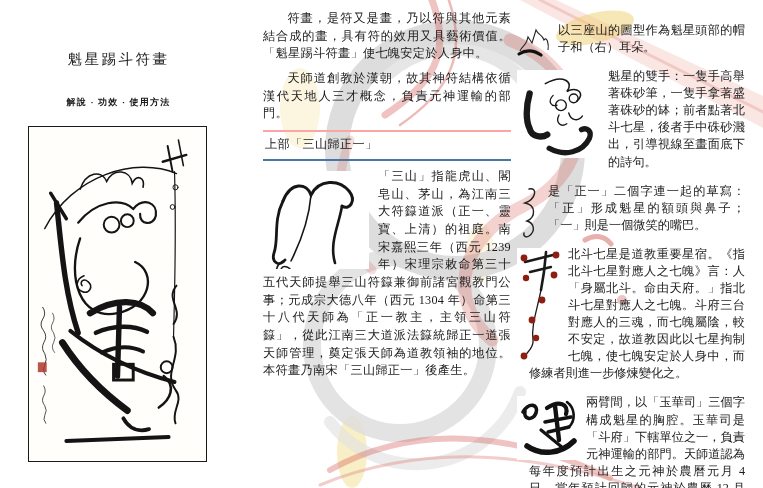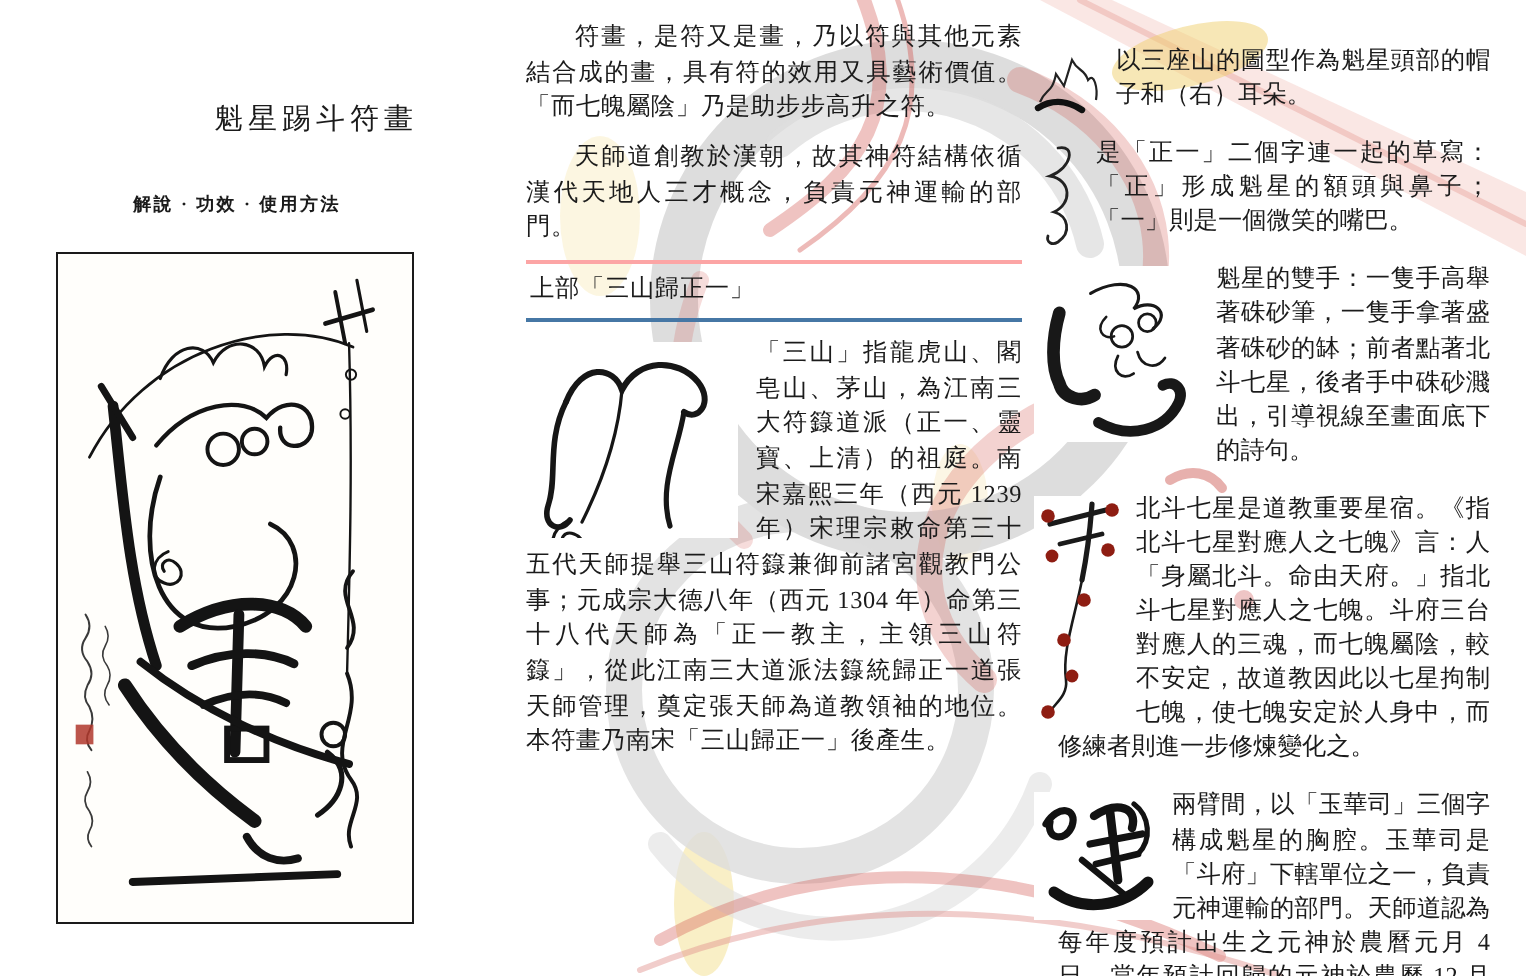--- a/index.html
+++ b/index.html
@@ -5,21 +5,21 @@
   html,body{margin:0;padding:0;background:#888;}
   .page{
     position:relative;width:763px;height:488px;background:#ffffff;overflow:hidden;
     font-family:"Liberation Serif","DejaVu Serif",serif;color:#1b1b1b;
     margin:0 auto;
   }
   .wm{position:absolute;left:0;top:0;pointer-events:none;}
 
   
   .doc-title{position:absolute;left:28px;top:50px;width:181px;margin:0;
-    font-size:14.5px;font-weight:normal;letter-spacing:2.5px;text-align:right;}
+    font-size:14.5px;font-weight:normal;letter-spacing:2.5px;text-align:center;}
   .doc-subtitle{position:absolute;left:24px;top:96px;width:189px;margin:0;
     font-size:9px;font-weight:bold;letter-spacing:1.2px;text-align:center;}
   .painting-frame{position:absolute;left:28px;top:126px;width:179px;height:336px;
     border:1.5px solid #1a1a1a;background:#fffefb;box-sizing:border-box;}
   .painting-frame svg{display:block;}
 
   
   .col-mid{position:absolute;left:263px;top:10px;width:248px;
     font-size:12.2px;line-height:1.45;text-align:justify;letter-spacing:0.3px;}
   .col-mid p.body-par{margin:0 0 7px;text-indent:2em;}
@@ -103,21 +103,21 @@
       <g stroke="#3a3a3a" fill="none" stroke-linecap="round">
         <path d="M14,182 q4,6 0,12 q-4,6 1,12 q4,6 0,12 q-3,6 1,11 q3,6 0,12 q-3,5 1,10" stroke-width="1"></path>
         <path d="M24,188 q3,5 0,10 q-3,5 1,10 q3,5 0,10 q-3,5 1,10" stroke-width="0.8"></path>
         <path d="M15,262 q3,5 0,10 q-3,5 1,10 q3,5 0,10 q-2,4 1,8" stroke-width="0.9"></path>
       </g>
       <rect x="9" y="238" width="9" height="10" fill="#b0372b" opacity="0.85"></rect>
     </svg>
   </div>
 
   <div class="col-mid">
-    <p class="body-par">符畫，是符又是畫，乃以符與其他元素結合成的畫，具有符的效用又具藝術價值。「而七魄屬陰」乃是助步步高升之符。</p>
+    <p class="body-par">符畫，是符又是畫，乃以符與其他元素結合成的畫，具有符的效用又具藝術價值。「魁星踢斗符畫」使七魄安定於人身中。</p>
     <p class="body-par">天師道創教於漢朝，故其神符結構依循漢代天地人三才概念，負責元神運輸的部門。</p>
 
     <div class="section-heading">上部「三山歸正一」</div>
 
     <div class="section-body">
       <div class="sketch-box">
         <svg width="106" height="98" viewBox="0 0 106 98">
           <g stroke="#161616" fill="none" stroke-linecap="round">
             <path d="M20,30 C28,10 44,12 48,24 C56,8 76,8 86,20 C94,30 86,40 79,35" stroke-width="3"></path>
             <path d="M20,30 C10,50 16,68 11,82 C8,92 17,96 22,89" stroke-width="2.8"></path>
@@ -134,46 +134,46 @@
   <div class="col-right">
 
     <div class="ritem">
       <span class="ricon" style="width:34px;height:36px;">
         <svg width="34" height="36" viewBox="0 0 34 36">
           <path d="M3,27 C6,20 9,23 11,13 L15,19 L19,6 C22,12 25,10 27,16 C30,12 32,20 31,26" stroke="#222" stroke-width="1.1" fill="none"></path>
           <path d="M2,30 C10,25 18,27 24,31" stroke="#111" stroke-width="3.2" fill="none" stroke-linecap="round"></path>
         </svg>
       </span>
       <p>以三座山的圖型作為魁星頭部的帽子和（右）耳朵。</p>
-    </div>
-
-    <div class="ritem">
-      <span class="ricon" style="width:24px;height:40px;">
-        <svg width="24" height="54" viewBox="0 0 24 54">
-          <path d="M12,4 C21,2 19,14 8,18 C19,20 19,32 10,36 C17,38 19,46 12,51 C9,53 6,51 7,48" stroke="#222" stroke-width="1.4" fill="none" stroke-linecap="round"></path>
-        </svg>
-      </span>
-      <p>是「正一」二個字連一起的草寫：「正」形成魁星的額頭與鼻子；「一」則是一個微笑的嘴巴。</p>
     </div>
 
     <div class="ritem">
       <span class="ricon boxed" style="width:84px;height:88px;">
         <svg width="84" height="88" viewBox="0 0 84 90">
           <g stroke="#181818" fill="none" stroke-linecap="round">
             <path d="M28,14 C46,4 58,12 50,22 C60,16 70,24 60,32" stroke-width="1.6"></path>
             <circle cx="44" cy="36" r="5.5" stroke-width="1.4"></circle>
             <circle cx="57" cy="29" r="4.5" stroke-width="1.4"></circle>
             <path d="M36,26 c-6,6 -2,12 4,10" stroke-width="1.3"></path>
             <path d="M42,46 c-4,8 2,13 8,9 M52,44 c2,8 10,9 14,3" stroke-width="1.4"></path>
             <path d="M12,24 C8,38 8,52 12,60 C14,68 24,70 30,66" stroke-width="6.5"></path>
             <path d="M32,80 C48,89 66,84 73,70 C76,63 71,58 65,61" stroke-width="5.5"></path>
           </g>
         </svg>
       </span>
       <p>魁星的雙手：一隻手高舉著硃砂筆，一隻手拿著盛著硃砂的缽；前者點著北斗七星，後者手中硃砂濺出，引導視線至畫面底下的詩句。</p>
+    </div>
+
+    <div class="ritem">
+      <span class="ricon" style="width:24px;height:40px;">
+        <svg width="24" height="54" viewBox="0 0 24 54">
+          <path d="M12,4 C21,2 19,14 8,18 C19,20 19,32 10,36 C17,38 19,46 12,51 C9,53 6,51 7,48" stroke="#222" stroke-width="1.4" fill="none" stroke-linecap="round"></path>
+        </svg>
+      </span>
+      <p>是「正一」二個字連一起的草寫：「正」形成魁星的額頭與鼻子；「一」則是一個微笑的嘴巴。</p>
     </div>
 
     <div class="ritem">
       <span class="ricon boxed" style="width:44px;height:104px;">
         <svg width="44" height="116" viewBox="0 0 44 116">
           <g stroke="#1a1a1a" fill="none" stroke-linecap="round">
             <path d="M8,14 L36,7" stroke-width="2.6"></path>
             <path d="M13,24 L34,19" stroke-width="2.4"></path>
             <path d="M29,4 C28,18 26,32 24,42" stroke-width="2.6"></path>
             <path d="M24,42 C20,62 14,78 16,92 C17,100 10,104 8,108" stroke-width="1.3"></path>

